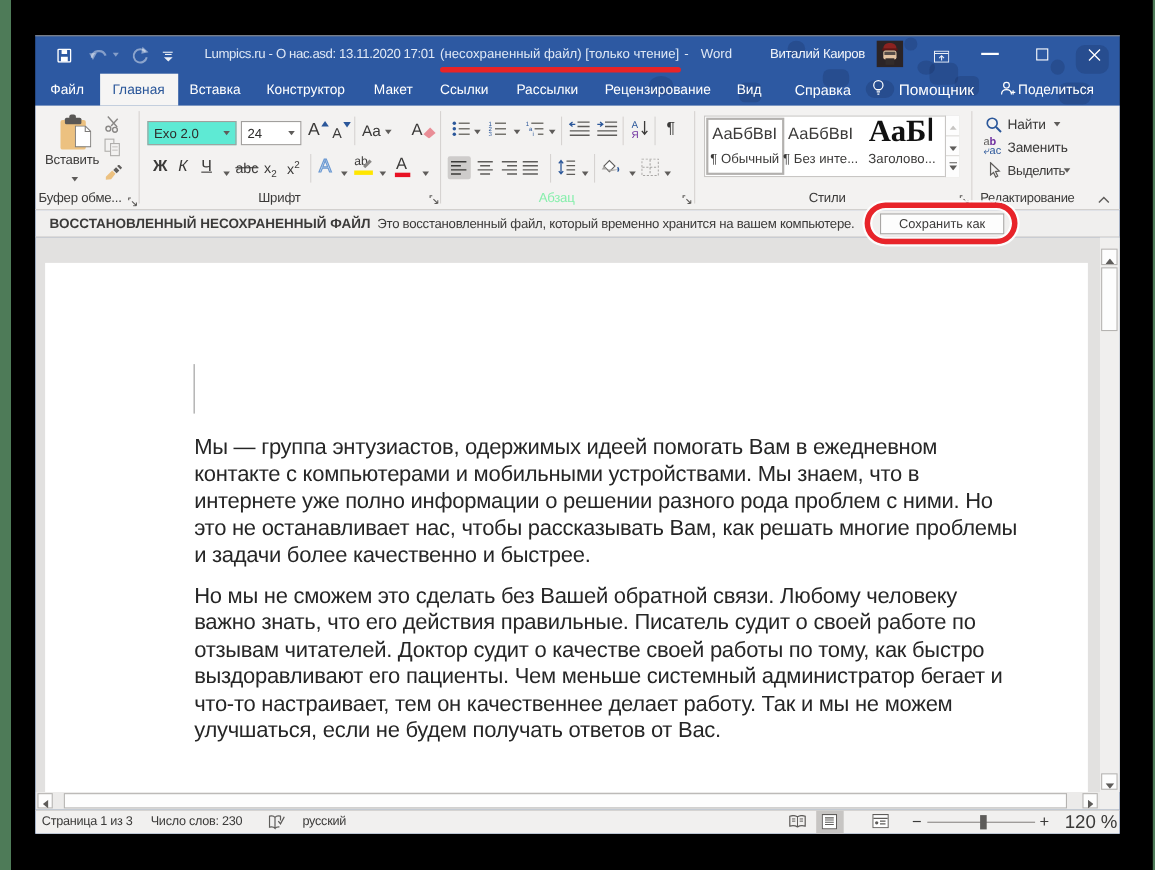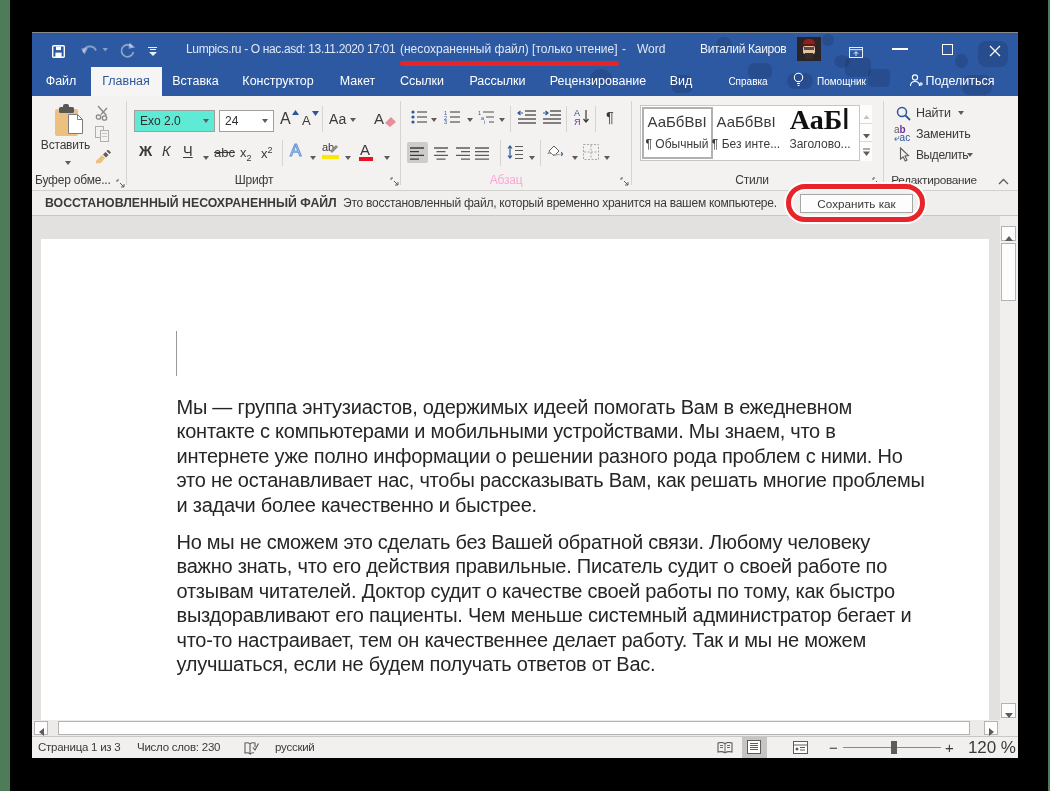--- a/index.html
+++ b/index.html
@@ -92,26 +92,26 @@
   <div class="a" style="left:58.5px;top:34px;width:71px;height:29px;background:#f6f5f4"></div>
   <div class="a w ct" style="left:29px;top:34px;height:29px;line-height:29px;font-size:12.5px">Файл</div>
   <div class="a ct" style="left:94px;top:34px;height:29px;line-height:29px;font-size:12.5px;color:#2b579a">Главная</div>
   <div class="a w ct" style="left:163.5px;top:34px;height:29px;line-height:29px;font-size:12.5px">Вставка</div>
   <div class="a w ct" style="left:246px;top:34px;height:29px;line-height:29px;font-size:12.5px">Конструктор</div>
   <div class="a w ct" style="left:325.5px;top:34px;height:29px;line-height:29px;font-size:12.5px">Макет</div>
   <div class="a w ct" style="left:390px;top:34px;height:39px;line-height:29px;font-size:12.5px">Ссылки</div>
   <div class="a w ct" style="left:465.5px;top:34px;height:29px;line-height:29px;font-size:12.5px">Рассылки</div>
   <div class="a w ct" style="left:566px;top:34px;height:29px;line-height:29px;font-size:12.5px">Рецензирование</div>
   <div class="a w ct" style="left:649px;top:34px;height:29px;line-height:29px;font-size:12.5px">Вид</div>
-  <div class="a w ct" style="left:716px;top:34px;height:29px;line-height:29px;font-size:10px">Справка</div>
+  <div class="a w ct" style="left:716px;top:34px;height:29px;line-height:29px;font-size:13px">Справка</div>
   <div class="a" style="left:761px;top:39px"><svg width="11" height="18" viewBox="0 0 11 18">
         <circle cx="5.5" cy="5.5" r="4.2" fill="none" stroke="#fff" stroke-width="1.1"></circle>
         <path d="M3.8 9.5 h3.4 M4 11.5 h3 M4.6 13.5 h1.8" stroke="#fff" stroke-width="1.1" fill="none"></path>
       </svg></div>
-  <div class="a w" style="left:785px;top:34px;height:29px;line-height:29px;font-size:10px">Помощник</div>
+  <div class="a w" style="left:785px;top:34px;height:29px;line-height:29px;font-size:14px">Помощник</div>
   <div class="a" style="left:877px;top:40px"><svg width="15" height="16" viewBox="0 0 15 16">
         <circle cx="6" cy="4.5" r="2.6" fill="none" stroke="#fff" stroke-width="1.1"></circle>
         <path d="M1.5 13 c0-3 2-4.5 4.5-4.5 s4.5 1.5 4.5 4.5" fill="none" stroke="#fff" stroke-width="1.1"></path>
         <path d="M11.5 11 h4 M13.5 9 v4" stroke="#fff" stroke-width="1.1" transform="translate(-1.5,0)"></path>
       </svg></div>
   <div class="a w" style="left:893.5px;top:34px;height:29px;line-height:29px;font-size:12.5px">Поделиться</div>
 
   <div class="a" style="left:0;top:63px;width:986px;height:95px;background:#f3f2f1;border-bottom:1px solid #d2d0ce"></div>
 
   <div class="a" style="left:22px;top:71px;width:30px;height:34px">
@@ -251,21 +251,21 @@
         <path d="M3 8 L8 3 L13 8 L8 13 Z" fill="#fff" stroke="#5e5c5a"></path>
         <path d="M8 13 L3 8 l-2 3 h16" fill="#a8a6a4"></path>
         <path d="M15.5 9 q2 2.5 0 4" stroke="#2b579a" fill="#2b579a"></path>
       </svg></div>
   <div class="ddv" style="left:540px;top:123px"></div>
   <div class="a" style="left:551px;top:111px"><svg width="16" height="16" viewBox="0 0 16 16">
         <rect x="0.5" y="0.5" width="15" height="15" fill="none" stroke="#a8a6a4" stroke-dasharray="2 1.5"></rect>
         <path d="M8 1 v14 M1 8 h14" stroke="#a8a6a4" stroke-dasharray="2 1.5"></path>
       </svg></div>
   <div class="ddv" style="left:572px;top:123px"></div>
-  <div class="lbl ct" style="left:474px;top:140px;font-size:12px;color:#f9a8d4">Абзац</div>
+  <div class="lbl ct" style="left:474px;top:140px;font-size:12px;color:#86efac">Абзац</div>
   <div class="a" style="left:588px;top:144px">
       <svg style="display:block" width="9" height="9" viewBox="0 0 9 9">
         <path d="M1 3 V1 H3 M8 8 L4 4 M8 8 V5 M8 8 H5" stroke="#5e5c5a" fill="none"></path>
       </svg>
     </div>
   <div class="sep" style="left:599px;top:68px;height:84px"></div>
 
   <div class="a" style="left:608px;top:72px;width:232px;height:56px;background:#fff;border:1px solid #c8c6c4"></div>
   <div class="a" style="left:610px;top:74px;width:71px;height:52px;border:2px solid #b3b1af;background:#fff"></div>
   <div class="a ct" style="left:645px;top:80px;font-size:15px;color:#3b3a39;white-space:nowrap">АаБбВвІ</div>

